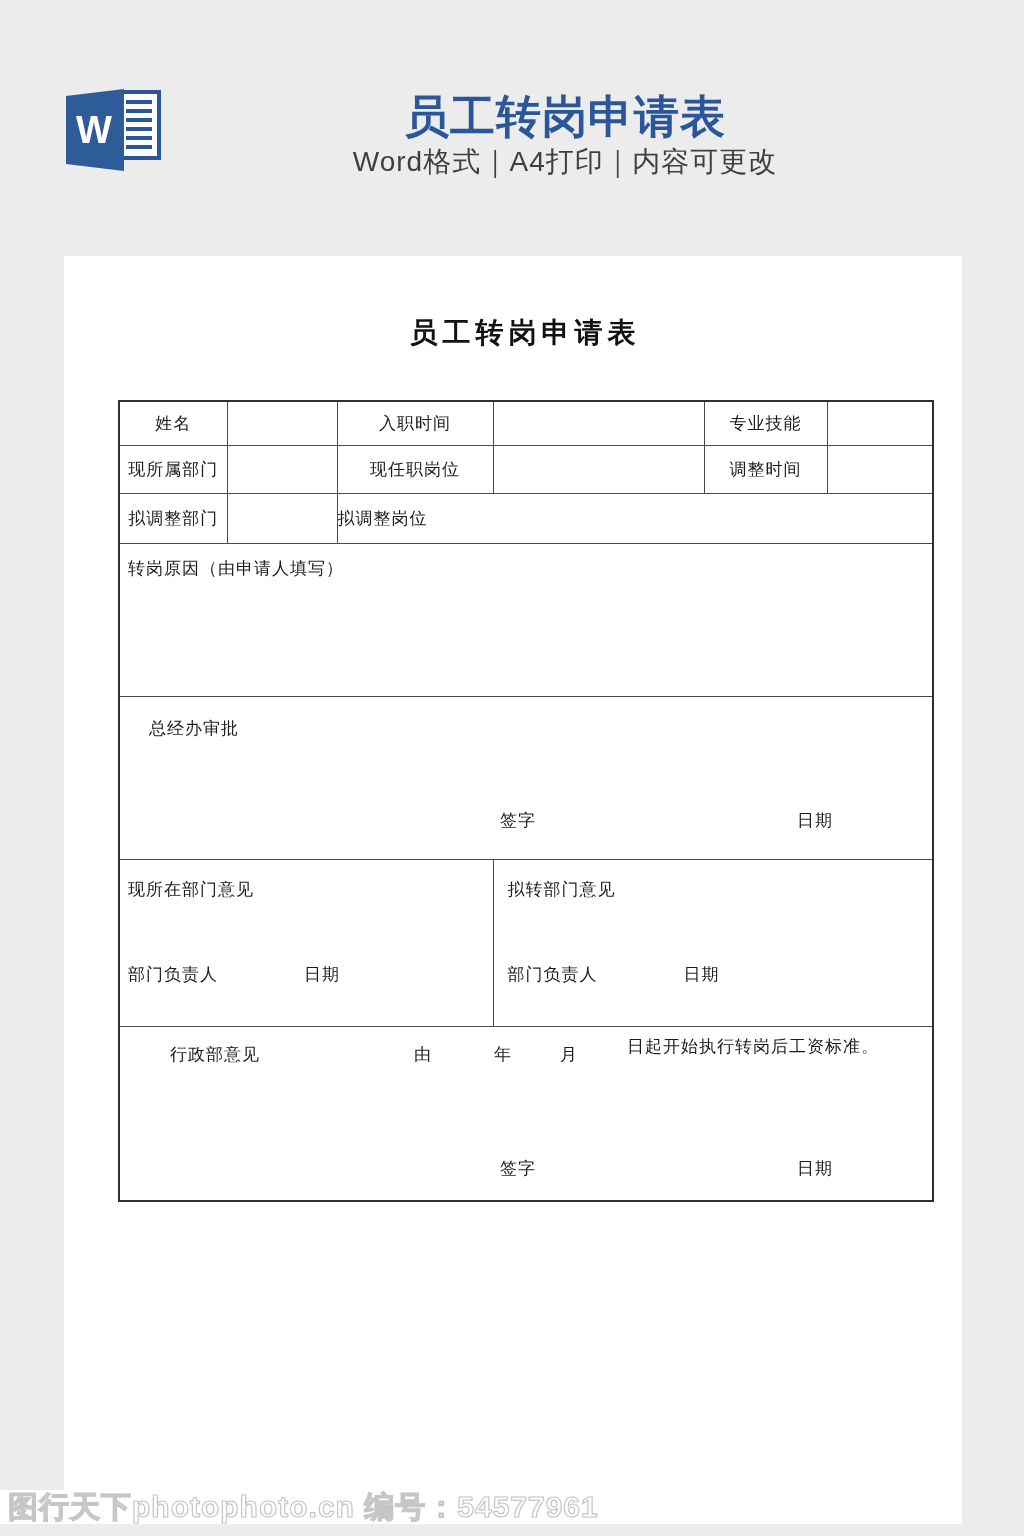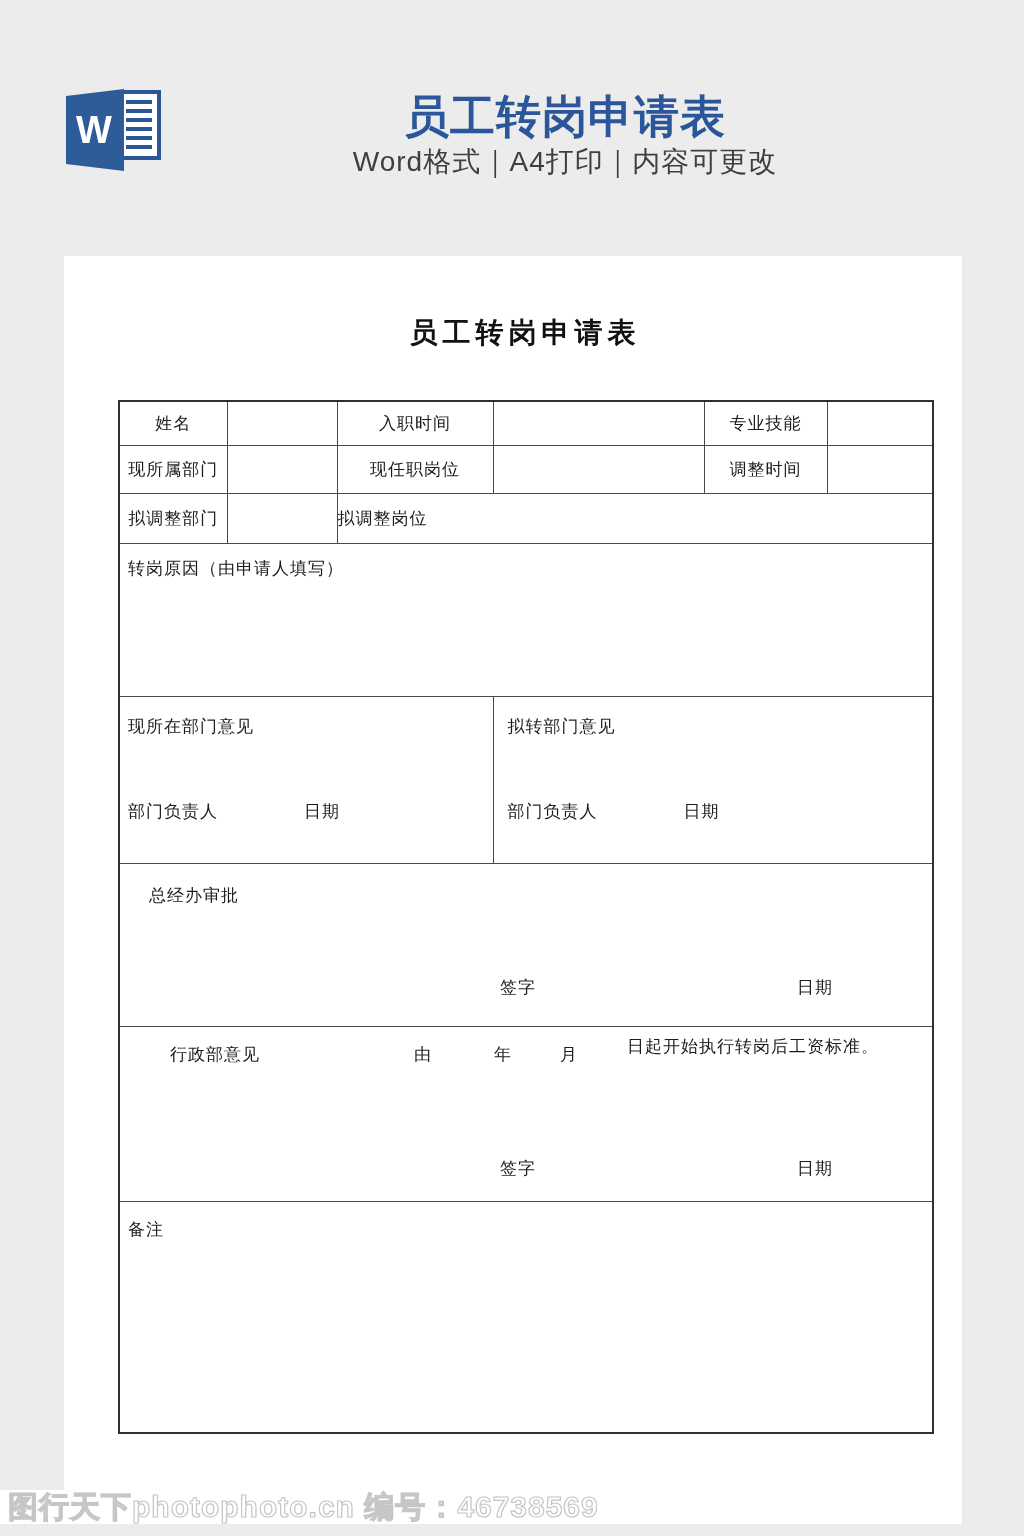--- a/index.html
+++ b/index.html
@@ -121,59 +121,54 @@
         <td></td>
         <td colspan="4" style="letter-spacing:1px">拟调整岗位</td>
       </tr>
 
       <tr style="height:153px">
         <td colspan="6" class="rel">
           <span class="abs" style="left:8px; top:13px">转岗原因（由申请人填写）</span>
         </td>
       </tr>
 
+      <tr style="height:163px">
+        <td colspan="6" class="rel">
+          <span class="abs" style="left:29px; top:20px">总经办审批</span>
+          <span class="abs" style="left:380px; top:112px">签字</span>
+          <span class="abs" style="left:677px; top:112px">日期</span>
+        </td>
+      </tr>
+
       <tr style="height:167px">
         <td colspan="3" class="rel">
           <span class="abs" style="left:8px; top:18px">现所在部门意见</span>
           <span class="abs" style="left:8px; top:103px">部门负责人</span>
           <span class="abs" style="left:184px; top:103px">日期</span>
         </td>
         <td colspan="3" class="rel">
           <span class="abs" style="left:14px; top:18px">拟转部门意见</span>
           <span class="abs" style="left:14px; top:103px">部门负责人</span>
           <span class="abs" style="left:190px; top:103px">日期</span>
-        </td>
-      </tr>
-
-      <tr style="height:163px">
-        <td colspan="6" class="rel">
-          <span class="abs" style="left:29px; top:20px">总经办审批</span>
-          <span class="abs" style="left:380px; top:112px">签字</span>
-          <span class="abs" style="left:677px; top:112px">日期</span>
         </td>
       </tr>
 
       <tr style="height:175px">
         <td colspan="6" class="rel">
           <span class="abs" style="left:50px; top:16px">行政部意见</span>
           <span class="abs" style="left:294px; top:16px">由</span>
           <span class="abs" style="left:374px; top:16px">年</span>
           <span class="abs" style="left:440px; top:16px">月</span>
           <span class="abs" style="left:507px; top:8px">日起开始执行转岗后工资标准。</span>
           <span class="abs" style="left:380px; top:130px">签字</span>
           <span class="abs" style="left:677px; top:130px">日期</span>
         </td>
       </tr>
 
-      <tr style="height:232px">
-        <td colspan="6" class="rel">
-          <span class="abs" style="left:8px; top:16px">备注</span>
-        </td>
-      </tr>
     </tbody>
       </table>
   </div>
 
   <div class="footer-band">
-    <span class="watermark">图行天下photophoto.cn 编号：46738569</span>
+    <span class="watermark">图行天下photophoto.cn 编号：54577961</span>
   </div>
 
 </div>
 
 </body></html>

